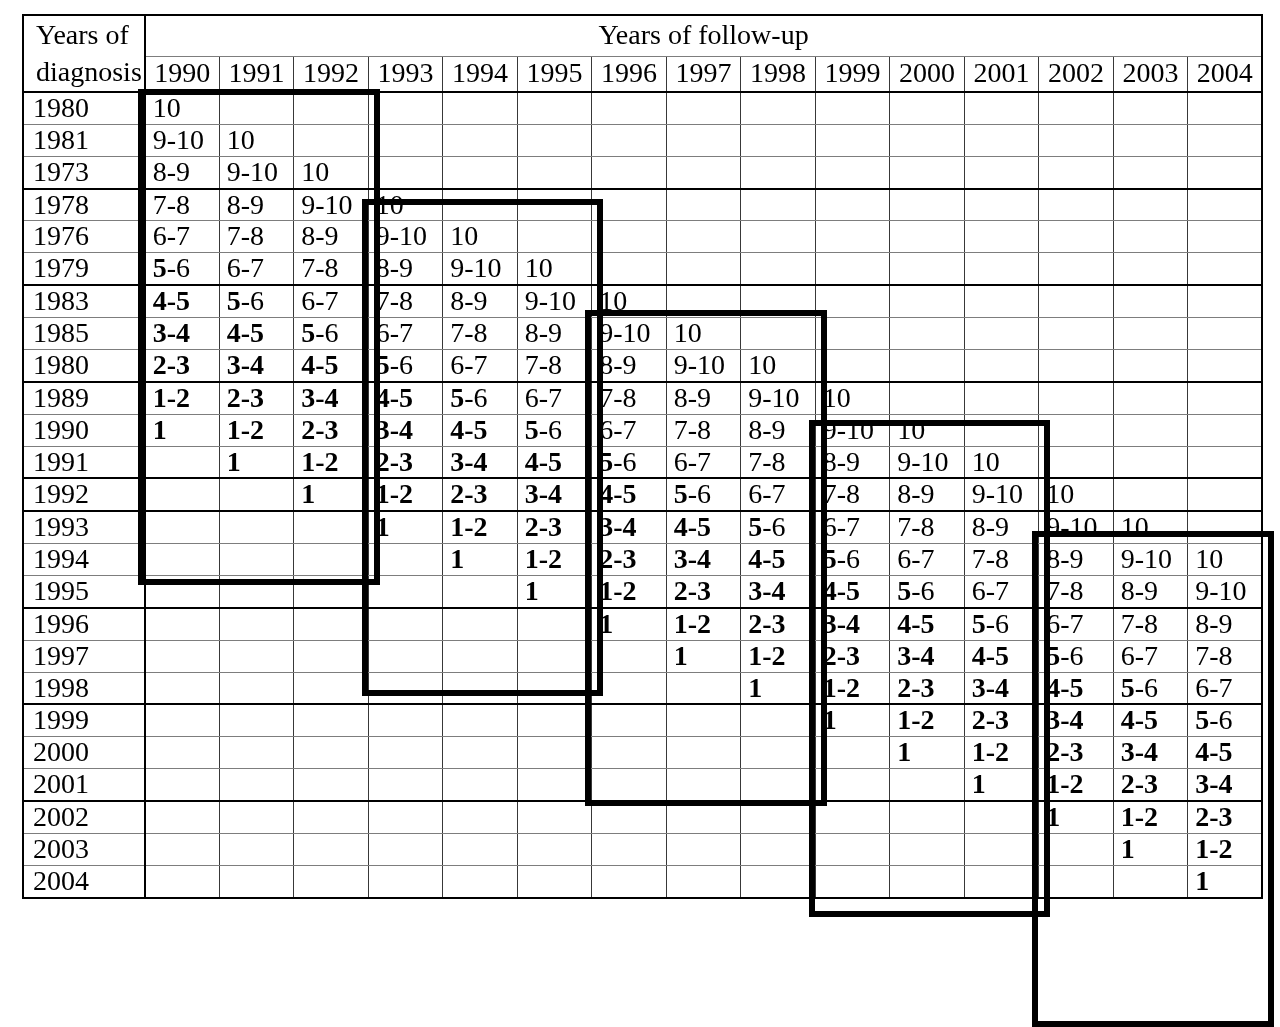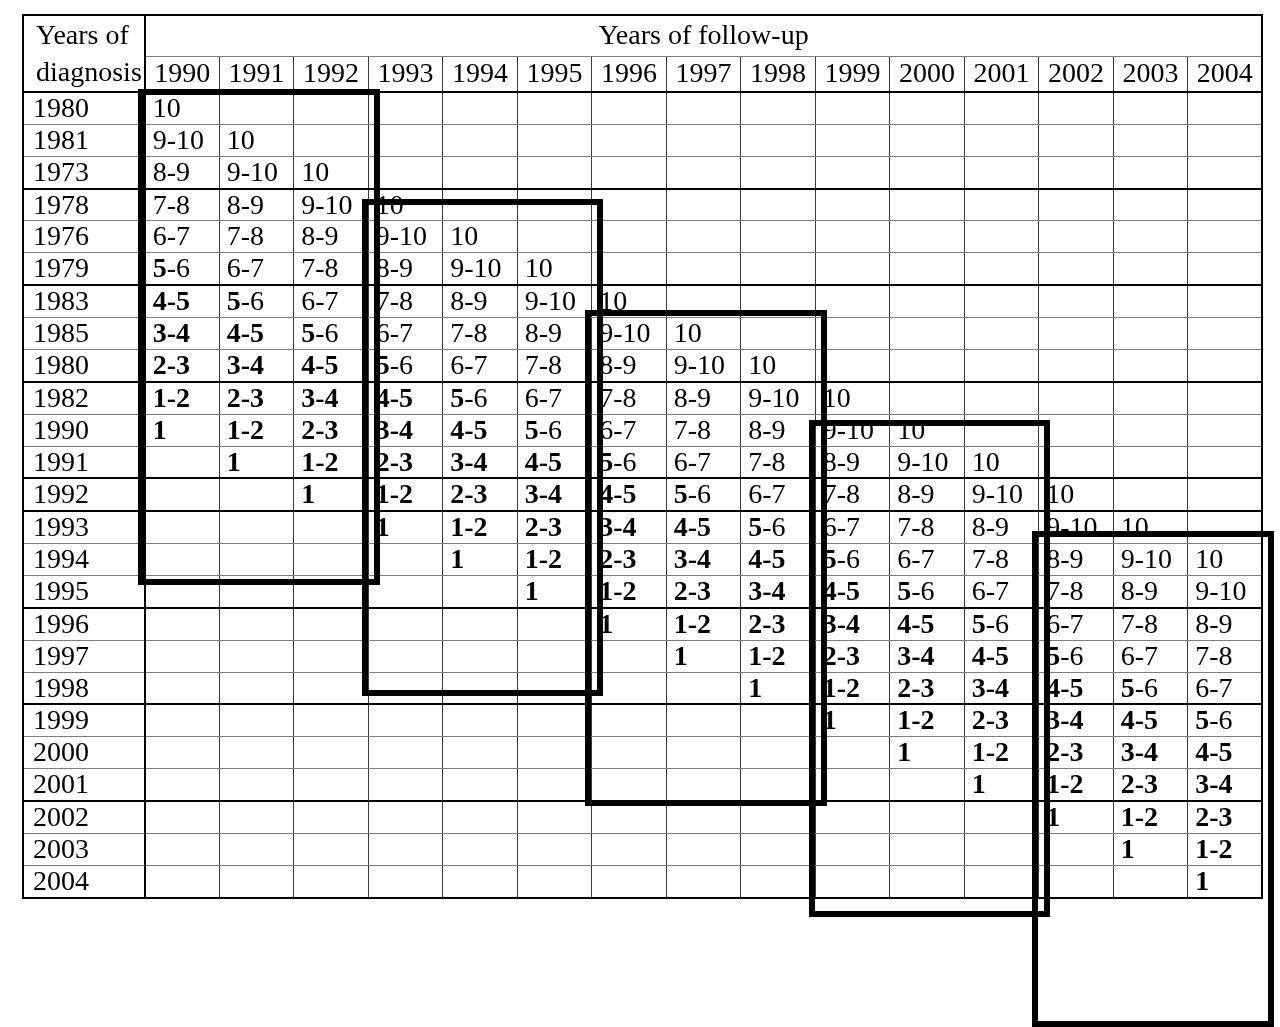--- a/index.html
+++ b/index.html
@@ -228,21 +228,21 @@
           <td>9-10</td>
           <td>10</td>
           <td></td>
           <td></td>
           <td></td>
           <td></td>
           <td></td>
           <td></td>
         </tr>
         <tr class="hsep">
-          <th class="rowlabel">1982</th>
+          <th class="rowlabel">1989</th>
           <td class="b">1-2</td>
           <td class="b">2-3</td>
           <td class="b">3-4</td>
           <td class="b">4-5</td>
           <td><b>5</b>-6</td>
           <td>6-7</td>
           <td>7-8</td>
           <td>8-9</td>
           <td>9-10</td>
           <td>10</td>

